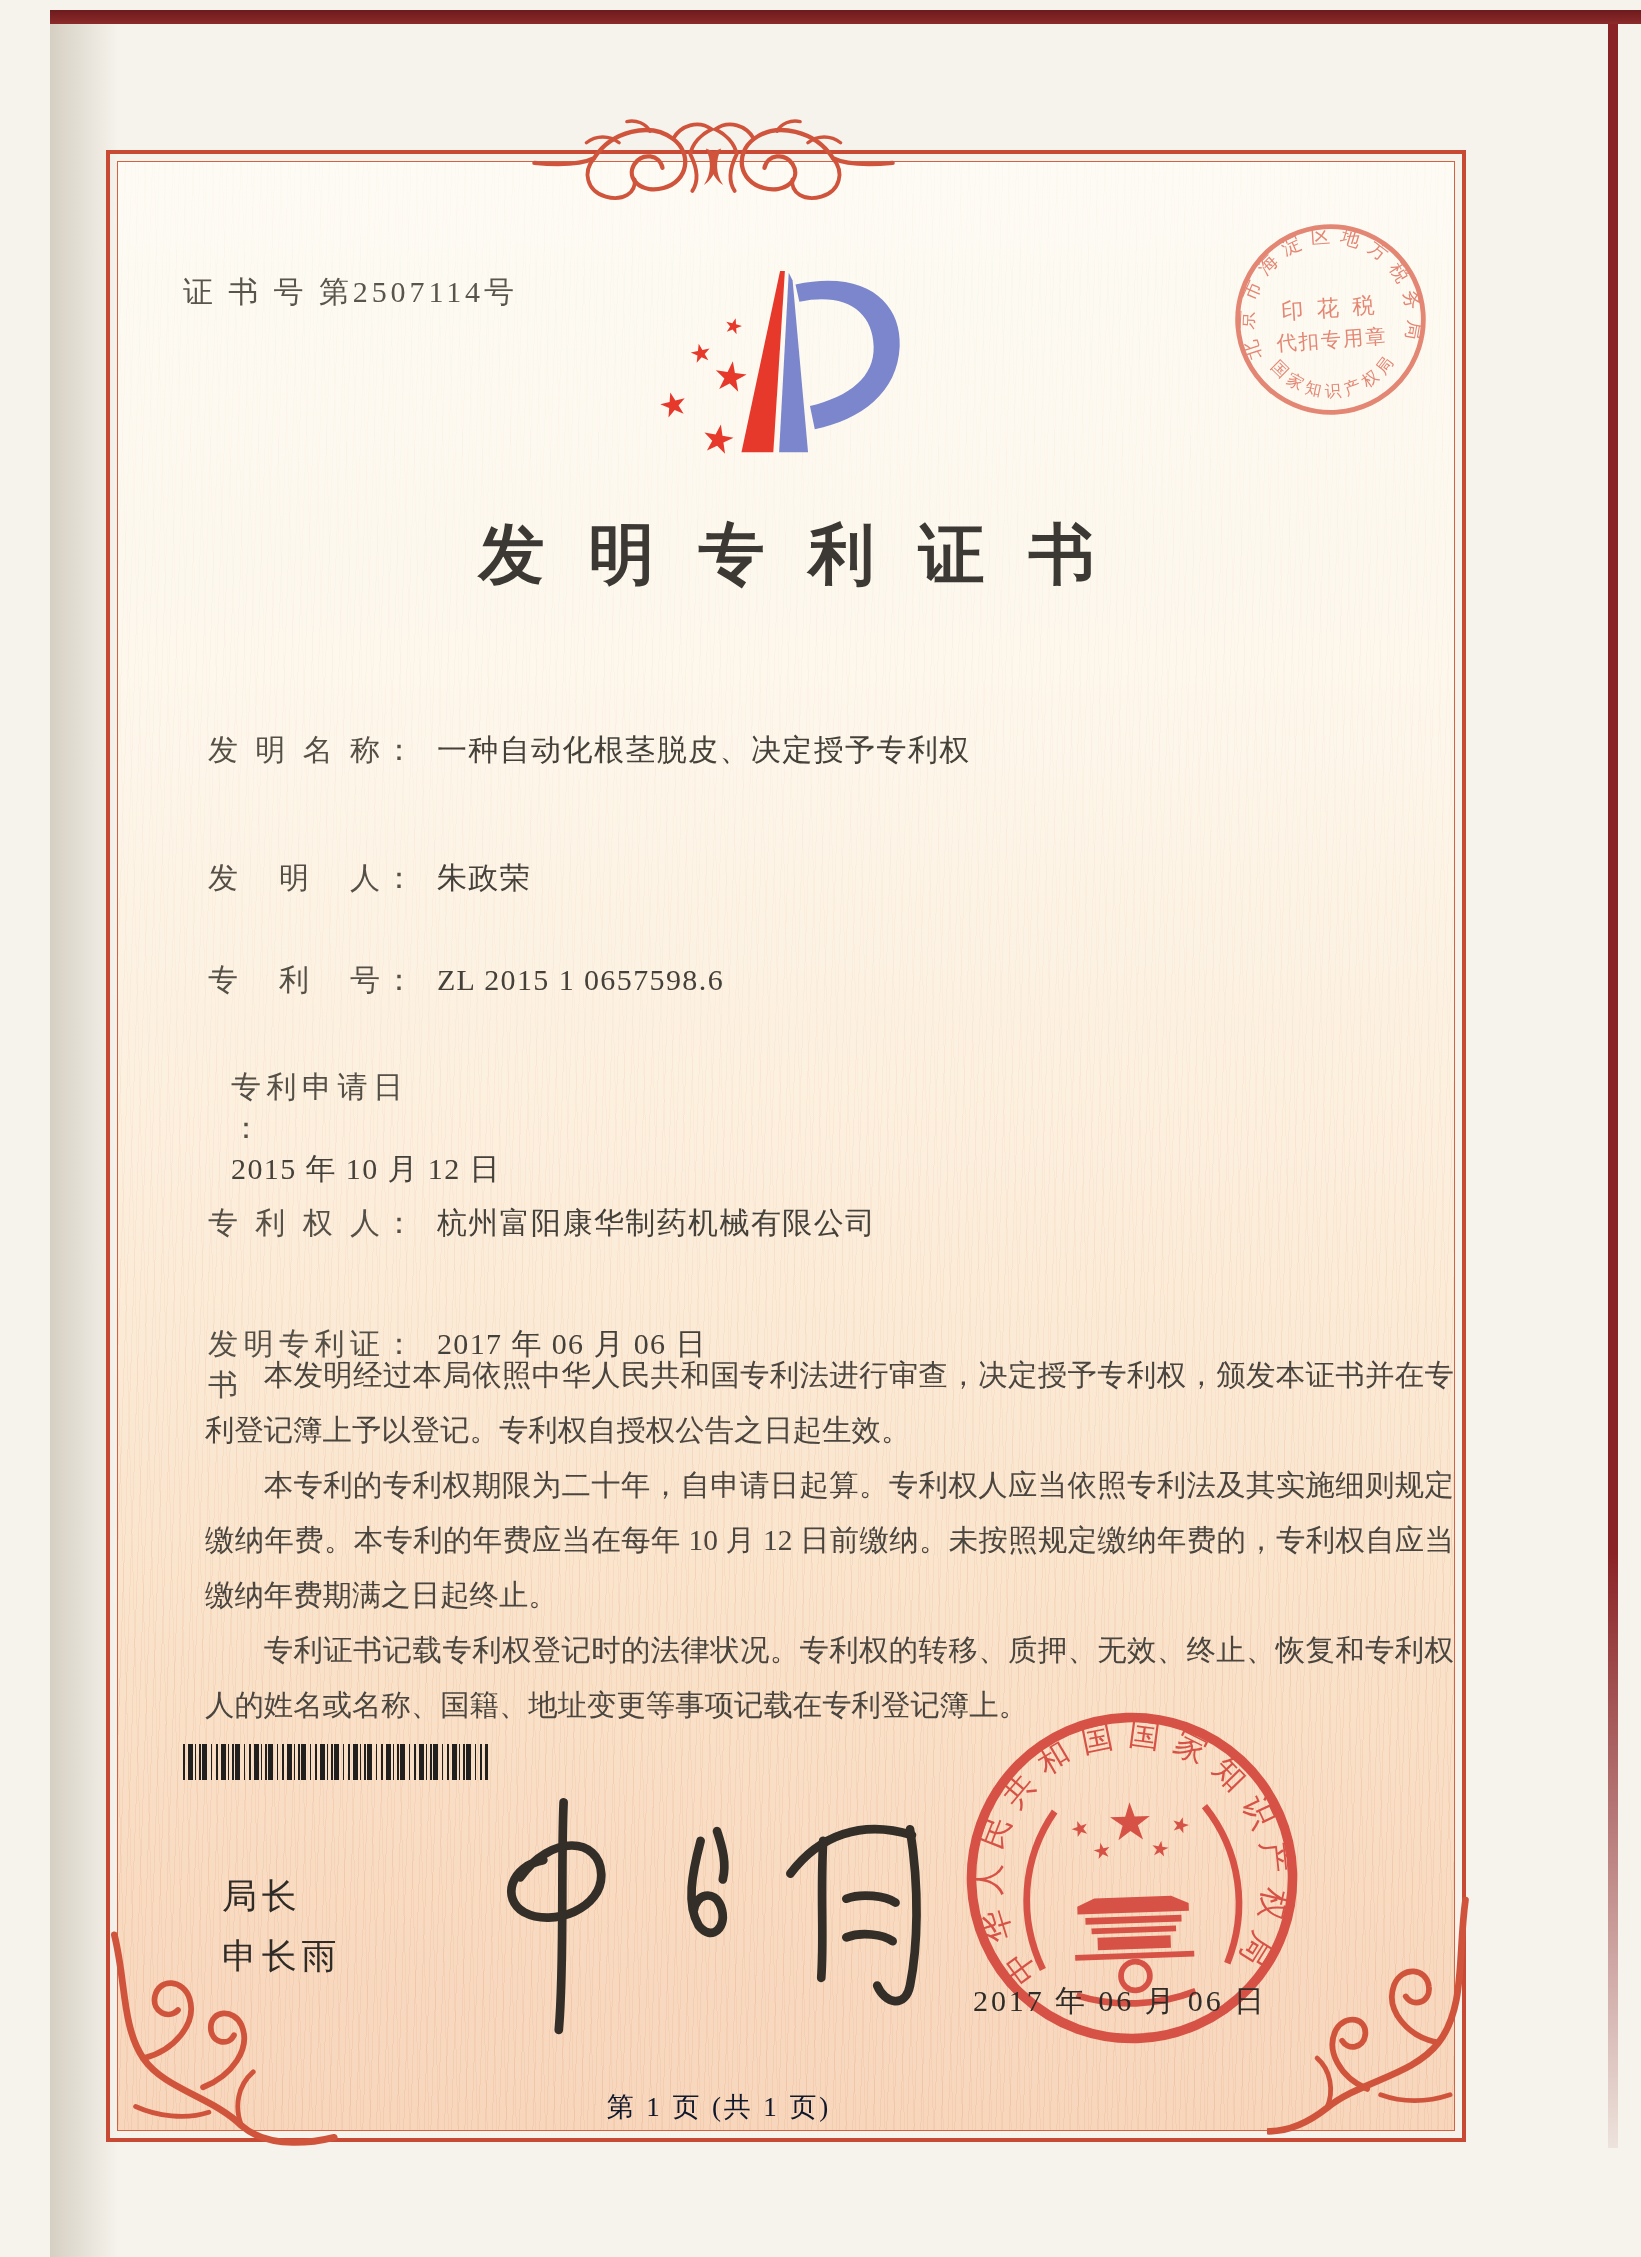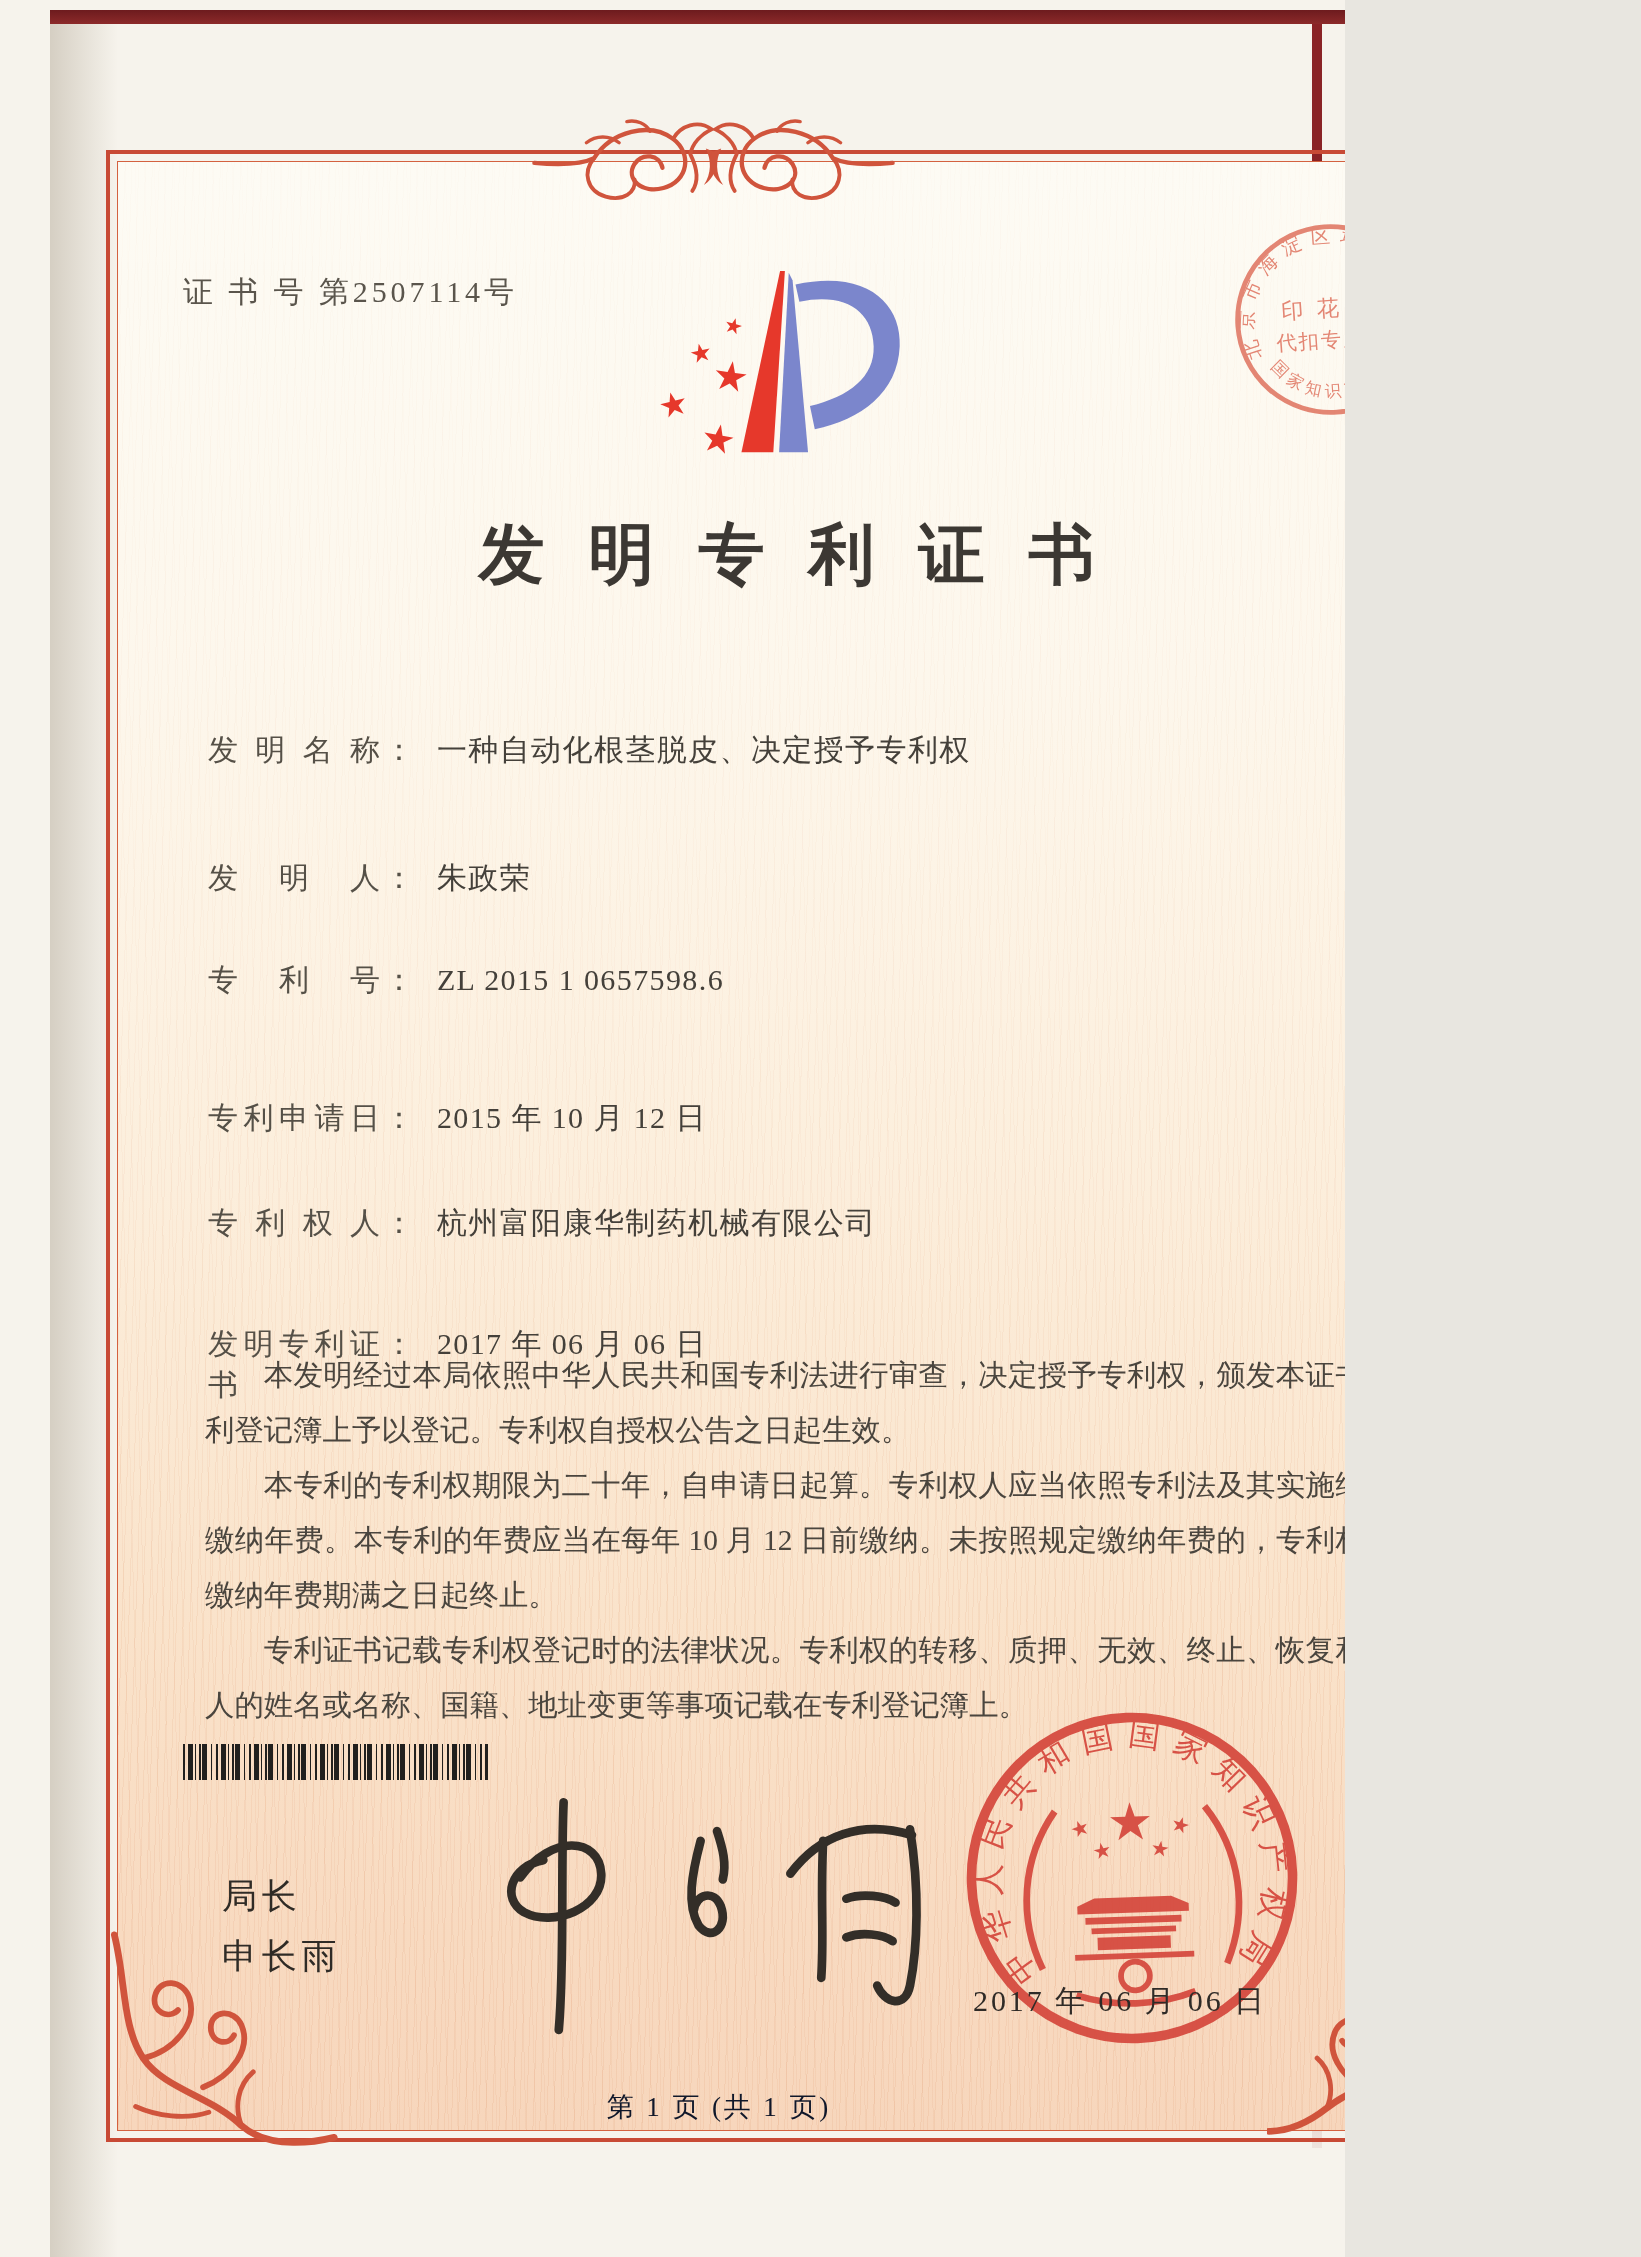--- a/index.html
+++ b/index.html
@@ -1,16 +1,16 @@
 <!DOCTYPE html>
 <html><head>
 <meta charset="utf-8">
 <style>
   html,body{margin:0;padding:0;background:#e8e6e0;}
-  #page{position:relative;width:1345px;height:2257px;background:#f6f3ec;overflow:hidden;
+  #page{position:relative;width:1641px;height:2257px;background:#f6f3ec;overflow:hidden;
         font-family:"Liberation Serif","DejaVu Serif",serif;color:#474239;}
   .abs{position:absolute;}
 
   
   .book-top{left:50px;top:9.7px;width:1591px;height:14.5px;background:linear-gradient(180deg,#6d1b1e,#8c2a2a);}
   .book-right{right:23px;top:24px;width:9.7px;height:2124px;
               background:linear-gradient(180deg,#8a2326 0%,#8a2326 72%,rgba(138,35,38,0.08) 100%);}
   .left-shadow{left:50px;top:24px;width:68px;height:2233px;
                background:linear-gradient(90deg,rgba(160,148,128,0.38),rgba(160,148,128,0));}
 
@@ -30,21 +30,21 @@
   .title{left:111px;top:510px;width:1351px;text-align:center;font-size:66px;font-weight:bold;
          color:#3c3833;letter-spacing:44px;text-indent:44px;}
 
   .logo-box{left:618px;top:243px;width:328px;height:243px;}
 
   .field-row{left:208px;width:1247px;height:42px;display:flex;align-items:baseline;
              font-size:30px;color:#4b463e;}
   .field-label{display:inline-block;width:172px;text-align:justify;text-align-last:justify;color:#555047;}
   .field-colon{margin-left:3.9px;color:#555047;}
   .field-value{margin-left:23px;letter-spacing:1.4px;color:#44403a;}
-  #fr1{top:730px;} #fr2{top:858px;} #fr3{top:960px;} #fr4{top:1098px;} #fr5{top:1203px;} #fr6{top:1324px;}
+  #fr1{top:730px;} #fr2{top:858px;} #fr3{top:960px;} #fr4{top:1067px;flex-direction:column;} #fr5{top:1203px;} #fr6{top:1324px;}
 
   .body-text{left:205px;top:1348px;width:1249px;font-size:29.4px;line-height:55px;
              color:#4a453e;text-align:justify;}
   .body-text p{margin:0;text-indent:2em;}
 
   .barcode{left:183px;top:1744px;width:305px;height:36px;
     background:repeating-linear-gradient(90deg,
       #21201e 0 1.9px,transparent 1.9px 4.8px,#21201e 4.8px 9.7px,transparent 9.7px 11.6px,
       #21201e 11.6px 12.6px,transparent 12.6px 16.4px,#21201e 16.4px 18.3px,transparent 18.3px 19.3px,
       #21201e 19.3px 24px,transparent 24px 28px,#21201e 28px 29px,transparent 29px 33px);}

